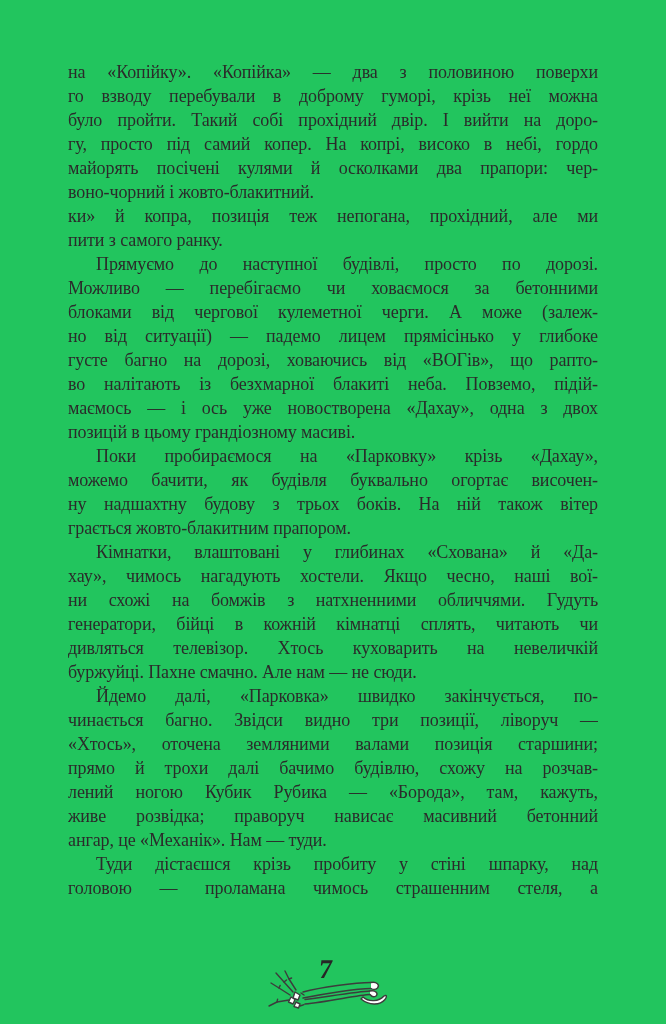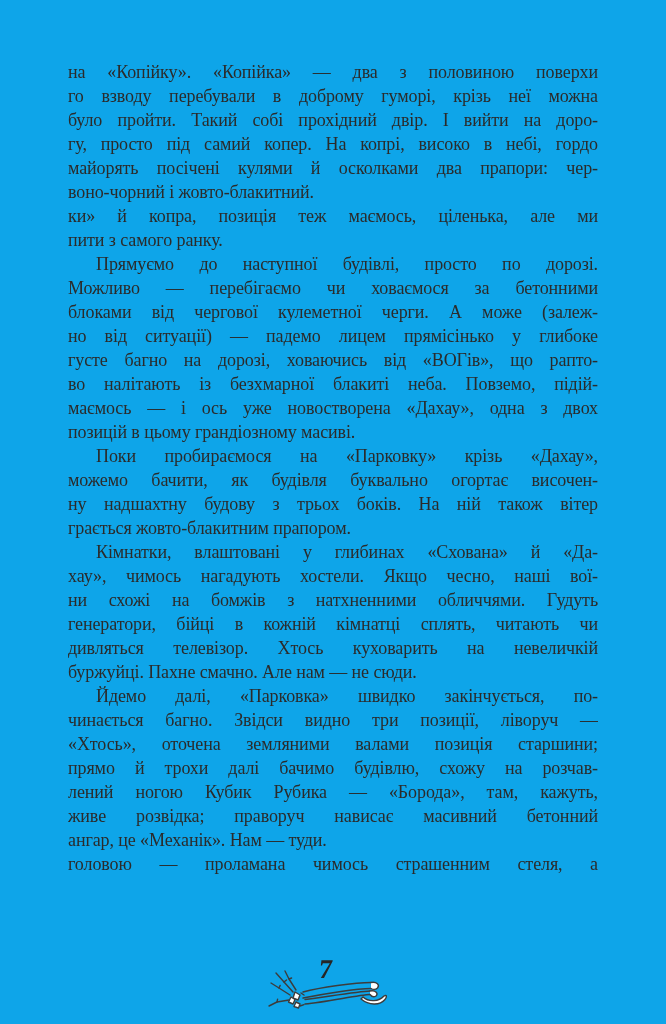--- a/index.html
+++ b/index.html
@@ -10,21 +10,21 @@
     width: 666px;
     height: 1024px;
     position: relative;
     background: #ffffff;
     overflow: hidden;
     font-family: "Liberation Serif", "DejaVu Serif", serif;
   }
   .page {
     position: absolute;
     inset: 0;
-    background: #0ea5e9;
+    background: #22c55e;
   }
   .text-block {
     position: absolute;
     left: 68px;
     top: 60px;
     width: 530px;
     color: #2b2b2b;
     font-size: 18px;
     letter-spacing: -0.1px;
   }
@@ -82,21 +82,21 @@
   <div class="text-block" id="text-block">
       <div class="para">
         <div class="line">на «Копійку». «Копійка» — два з половиною поверхи</div>
         <div class="line">го взводу перебували в доброму гуморі, крізь неї можна</div>
         <div class="line">було пройти. Такий собі прохідний двір. І вийти на доро-</div>
         <div class="line">гу, просто під самий копер. На копрі, високо в небі, гордо</div>
         <div class="line">майорять посічені кулями й осколками два прапори: чер-</div>
         <div class="line lastline">воно-чорний і жовто-блакитний.</div>
       </div>
       <div class="para">
-        <div class="line">ки» й копра, позиція теж маємось, ціленька, але ми</div>
+        <div class="line">ки» й копра, позиція теж непогана, прохідний, але ми</div>
         <div class="line lastline">пити з самого ранку.</div>
       </div>
       <div class="para">
         <div class="line firstline">Прямуємо до наступної будівлі, просто по дорозі.</div>
         <div class="line">Можливо — перебігаємо чи ховаємося за бетонними</div>
         <div class="line">блоками від чергової кулеметної черги. А може (залеж-</div>
         <div class="line">но від ситуації) — падемо лицем прямісінько у глибоке</div>
         <div class="line">густе багно на дорозі, ховаючись від «ВОГів», що рапто-</div>
         <div class="line">во налітають із безхмарної блакиті неба. Повземо, підій-</div>
         <div class="line">маємось — і ось уже новостворена «Дахау», одна з двох</div>
@@ -119,20 +119,21 @@
       <div class="para">
         <div class="line firstline">Йдемо далі, «Парковка» швидко закінчується, по-</div>
         <div class="line">чинається багно. Звідси видно три позиції, ліворуч —</div>
         <div class="line">«Хтось», оточена земляними валами позиція старшини;</div>
         <div class="line">прямо й трохи далі бачимо будівлю, схожу на розчав-</div>
         <div class="line">лений ногою Кубик Рубика — «Борода», там, кажуть,</div>
         <div class="line">живе розвідка; праворуч нависає масивний бетонний</div>
         <div class="line lastline">ангар, це «Механік». Нам — туди.</div>
       </div>
       <div class="para">
+        <div class="line firstline">Туди дістаєшся крізь пробиту у стіні шпарку, над</div>
         <div class="line">головою — проламана чимось страшенним стеля, а</div>
       </div>
     </div>
 
   <div class="footer">
     <span class="page-number">7</span>
     <svg class="ornament" width="136" height="50" viewBox="0 0 136 50" aria-hidden="true">
       <g stroke="#3c3c3c" stroke-width="1.4" fill="none" stroke-linecap="round" stroke-linejoin="round">
 
         <path d="M38 26 C 55 21.5, 90 16.5, 106 16.5"></path>

